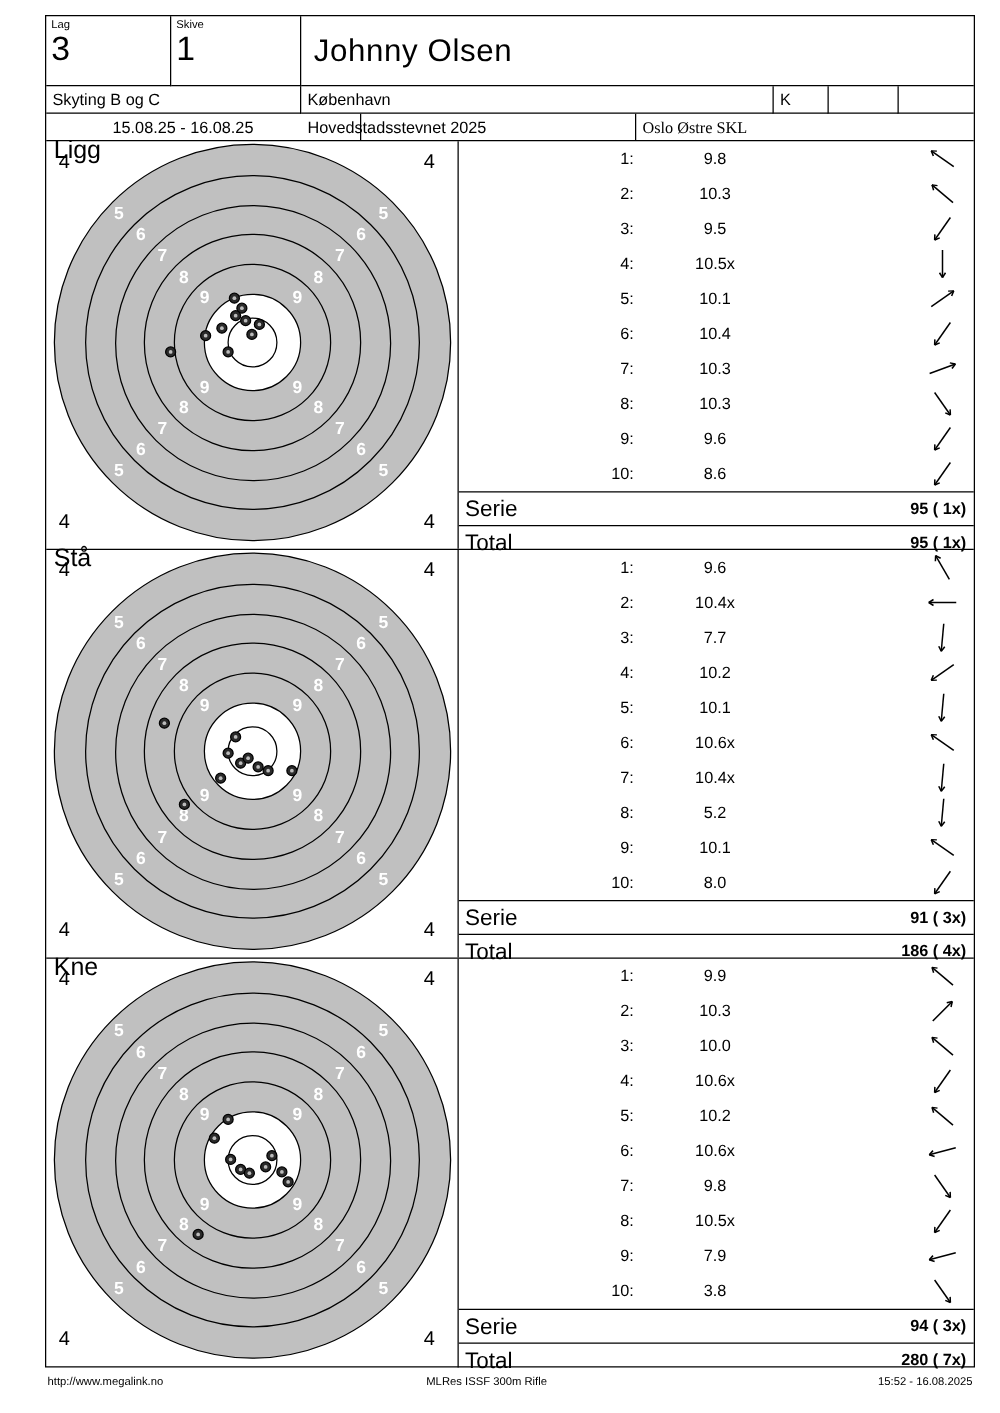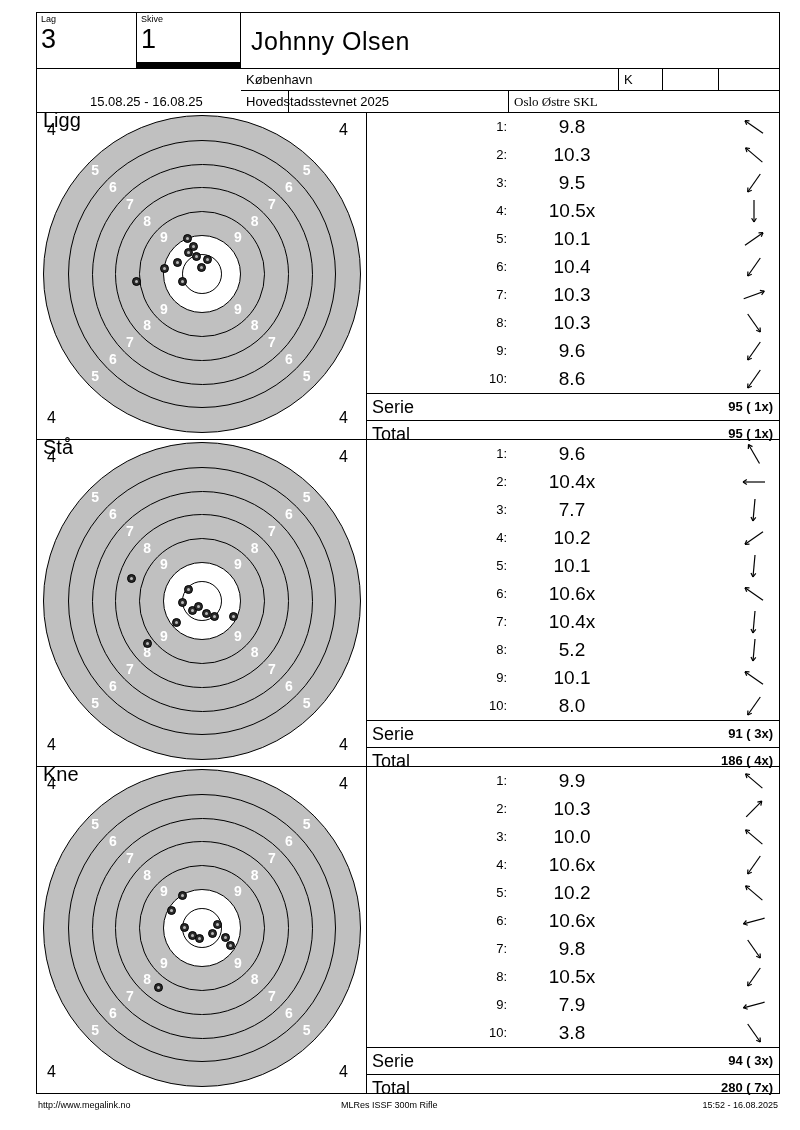--- a/index.html
+++ b/index.html
@@ -4,21 +4,21 @@
 <style>
   html,body{margin:0;padding:0;background:#fff;}
   body{width:800px;height:1130px;font-family:"Liberation Sans",sans-serif;color:#000;}
   .page{position:relative;width:800px;height:1130px;}
   .sheet{position:absolute;left:36px;top:12px;width:744px;height:1082px;border:1px solid #000;box-sizing:border-box;}
 
   
   .hdr{position:relative;height:100px;border-bottom:1px solid #000;box-sizing:border-box;}
   .hdr .cell{position:absolute;box-sizing:border-box;}
   .lag{left:0;top:0;width:100px;height:56px;border-right:1px solid #000;border-bottom:1px solid #000;}
-  .skive{left:100px;top:0;width:104px;height:56px;border-right:1px solid #000;border-bottom:7px solid #000000;}
+  .skive{left:100px;top:0;width:104px;height:56px;border-right:1px solid #000;border-bottom:1px solid #000000;}
   .smalllabel{font-size:9px;padding:1px 0 0 4px;line-height:10px;}
   .bignum{font-size:27px;line-height:30px;padding-left:4px;}
   .name{left:204px;top:0;width:538px;height:56px;border-bottom:1px solid #000;
         font-size:25px;line-height:56px;padding-left:10px;letter-spacing:.5px;}
   .r2a{left:0;top:56px;width:204px;height:22px;border-right:1px solid #000;border-bottom:1px solid #000;}
   .r2b{left:204px;top:56px;width:378px;height:22px;border-right:1px solid #000;border-bottom:1px solid #000;}
   .r2c{left:582px;top:56px;width:44px;height:22px;border-right:1px solid #000;border-bottom:1px solid #000;}
   .r2d{left:626px;top:56px;width:56px;height:22px;border-right:1px solid #000;border-bottom:1px solid #000;}
   .r2e{left:682px;top:56px;width:60px;height:22px;border-bottom:1px solid #000;}
   .r3a{left:0;top:78px;width:204px;height:21px;border-right:1px solid #000;margin-left:48px;}
@@ -39,21 +39,21 @@
   .white{background:#fff;}
   .rnum{position:absolute;color:#fff;font-size:14px;font-weight:bold;}
   .corner{position:absolute;color:#000;font-size:16px;}
   .shot{position:absolute;width:9px;height:9px;border-radius:50%;background:#2a2a2a;border:1px solid #000;box-sizing:border-box;}
   .shot::after{content:"";position:absolute;left:2px;top:2px;width:3px;height:3px;border-radius:50%;background:#bbb;}
 
   
   .list{position:absolute;left:330px;top:0;right:0;bottom:0;}
   .srow{position:relative;height:28px;}
   .sidx{position:absolute;left:110px;width:30px;text-align:right;font-size:13px;line-height:28px;}
-  .sval{position:absolute;left:175px;width:60px;text-align:center;font-size:19px;line-height:28px;}
+  .sval{position:absolute;left:175px;width:60px;text-align:center;font-size:13px;line-height:28px;}
   .sarrow{position:absolute;right:12px;top:0;width:26px;height:28px;}
   .sumrow{position:relative;height:27px;border-top:1px solid #000;box-sizing:border-box;}
   .sumlabel{position:absolute;left:5px;font-size:18px;line-height:26px;}
   .sumval{position:absolute;right:6px;font-size:13px;line-height:26px;font-weight:bold;}
 
   
   .footer{position:absolute;left:36px;top:1100px;width:744px;height:16px;font-size:9px;}
   .footer .fl{position:absolute;left:2px;}
   .footer .fc{position:absolute;left:305px;}
   .footer .fr{position:absolute;right:2px;}
@@ -68,20 +68,21 @@
       <div class="cell lag">
         <div class="smalllabel">Lag</div>
         <div class="bignum">3</div>
       </div>
       <div class="cell skive">
         <div class="smalllabel">Skive</div>
         <div class="bignum">1</div>
       </div>
       <div class="cell name">Johnny Olsen</div>
 
+      <div class="cell r2a txt22">Skyting B og C</div>
       <div class="cell r2b txt22">København</div>
       <div class="cell r2c txt22">K</div>
       <div class="cell r2d txt22"></div>
       <div class="cell r2e txt22"></div>
 
       <div class="cell r3a txt">15.08.25 - 16.08.25</div>
       <div class="cell r3b txt">Hovedstadsstevnet 2025</div>
       <div class="cell r3c txt">Oslo Østre SKL</div>
     </div>
 

